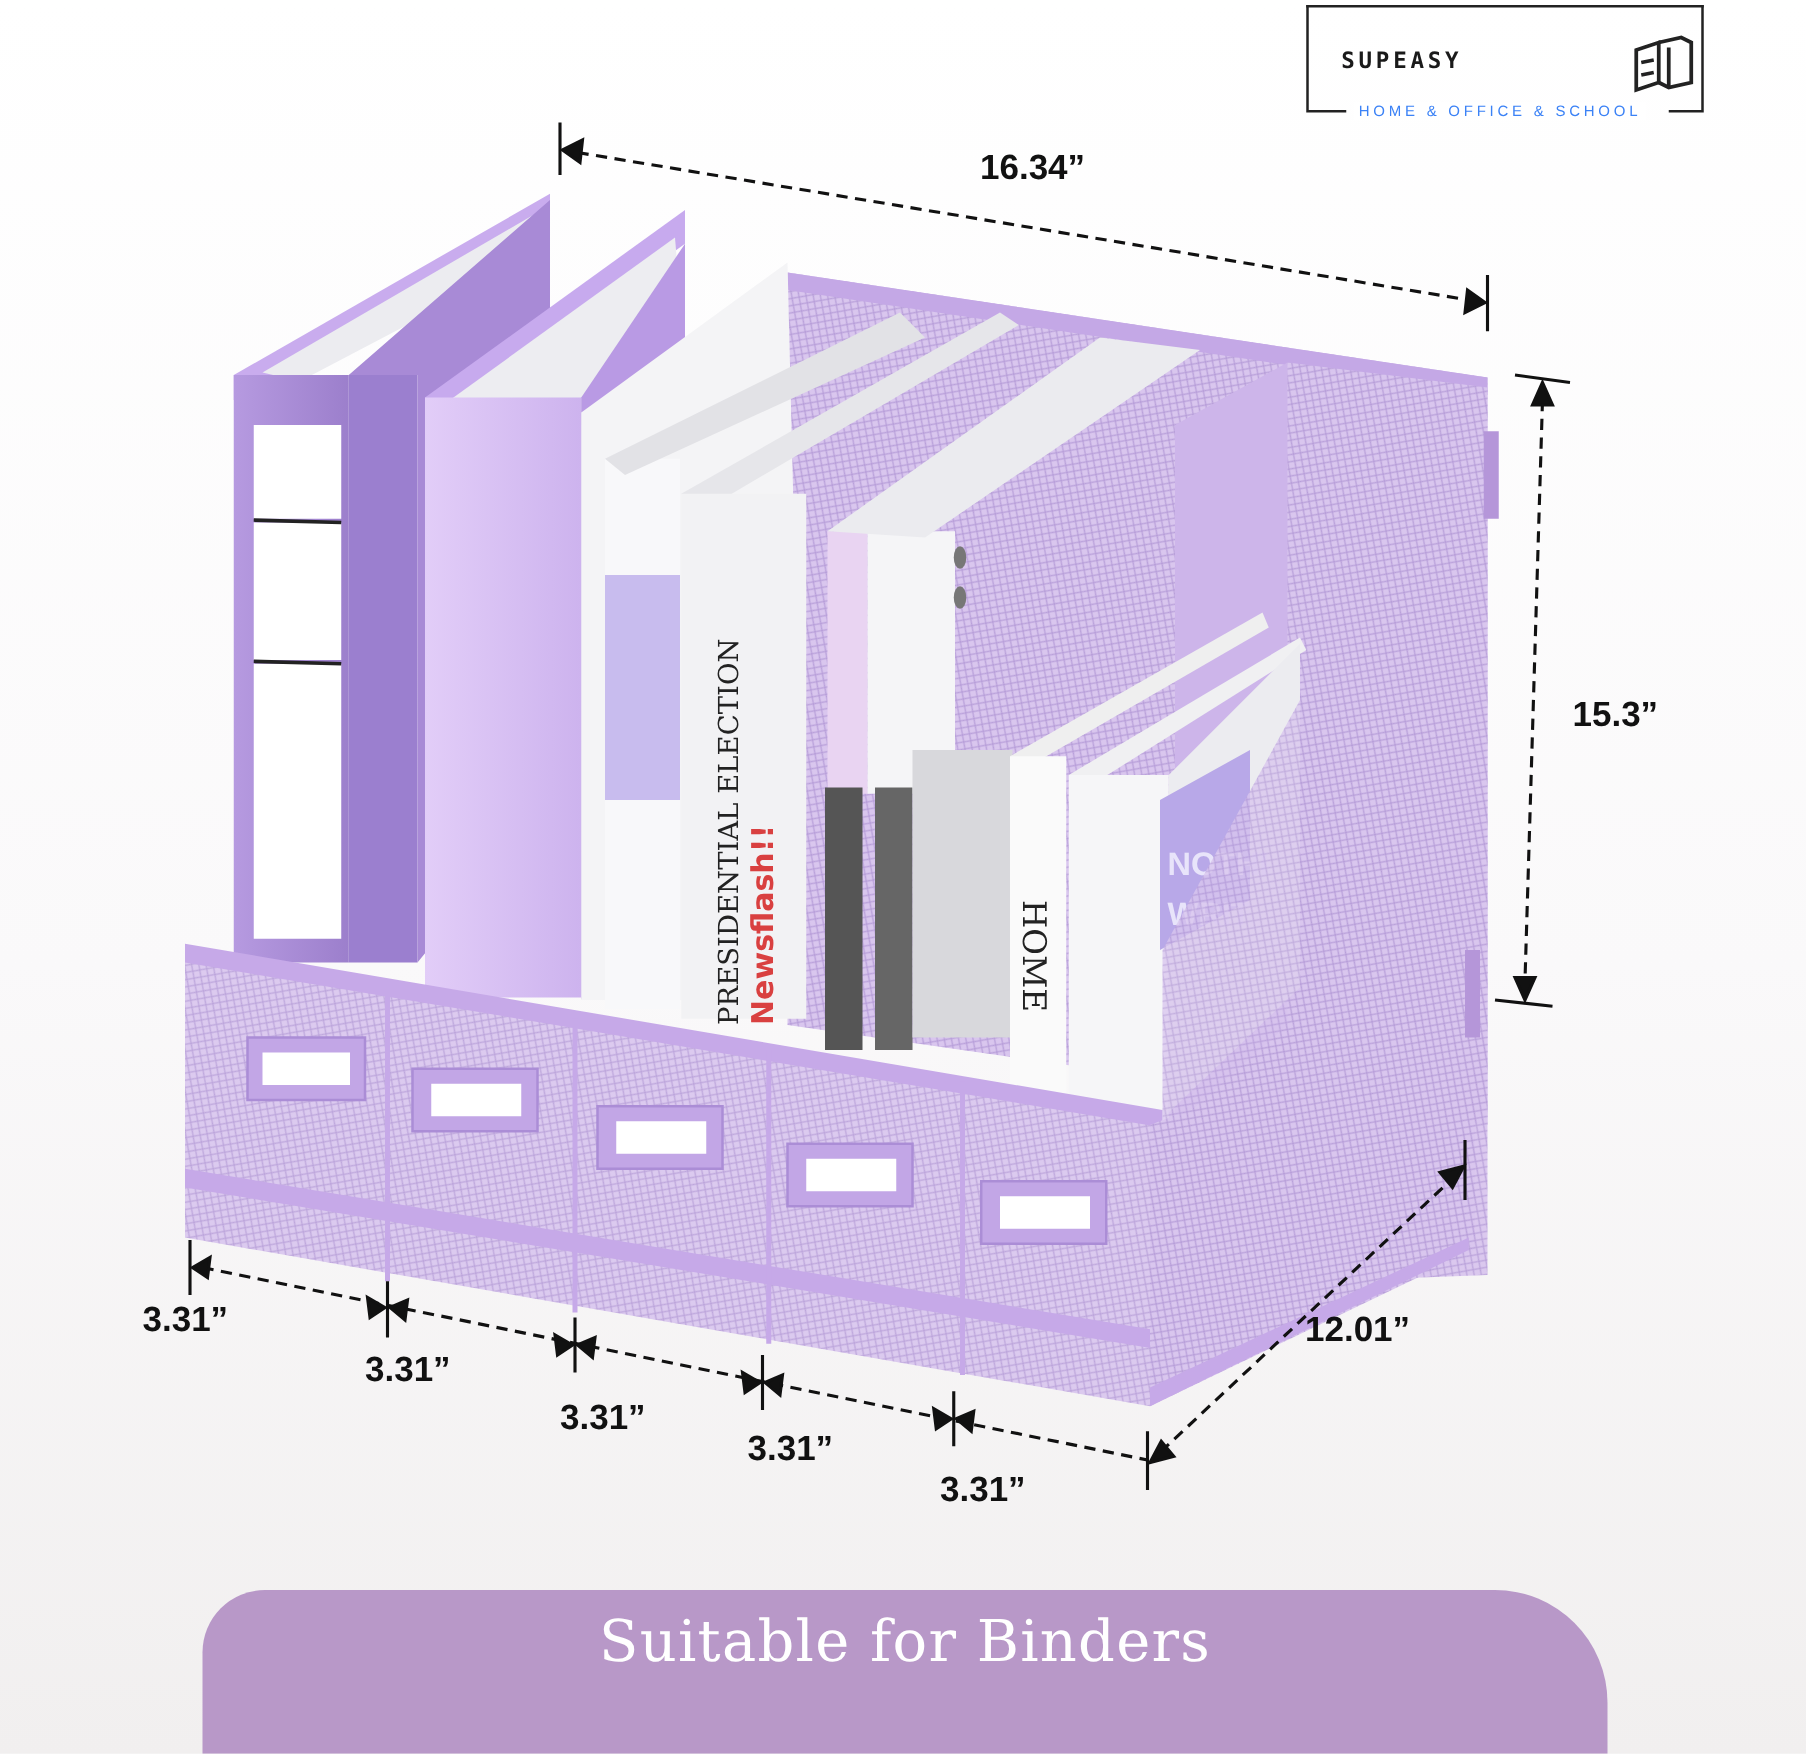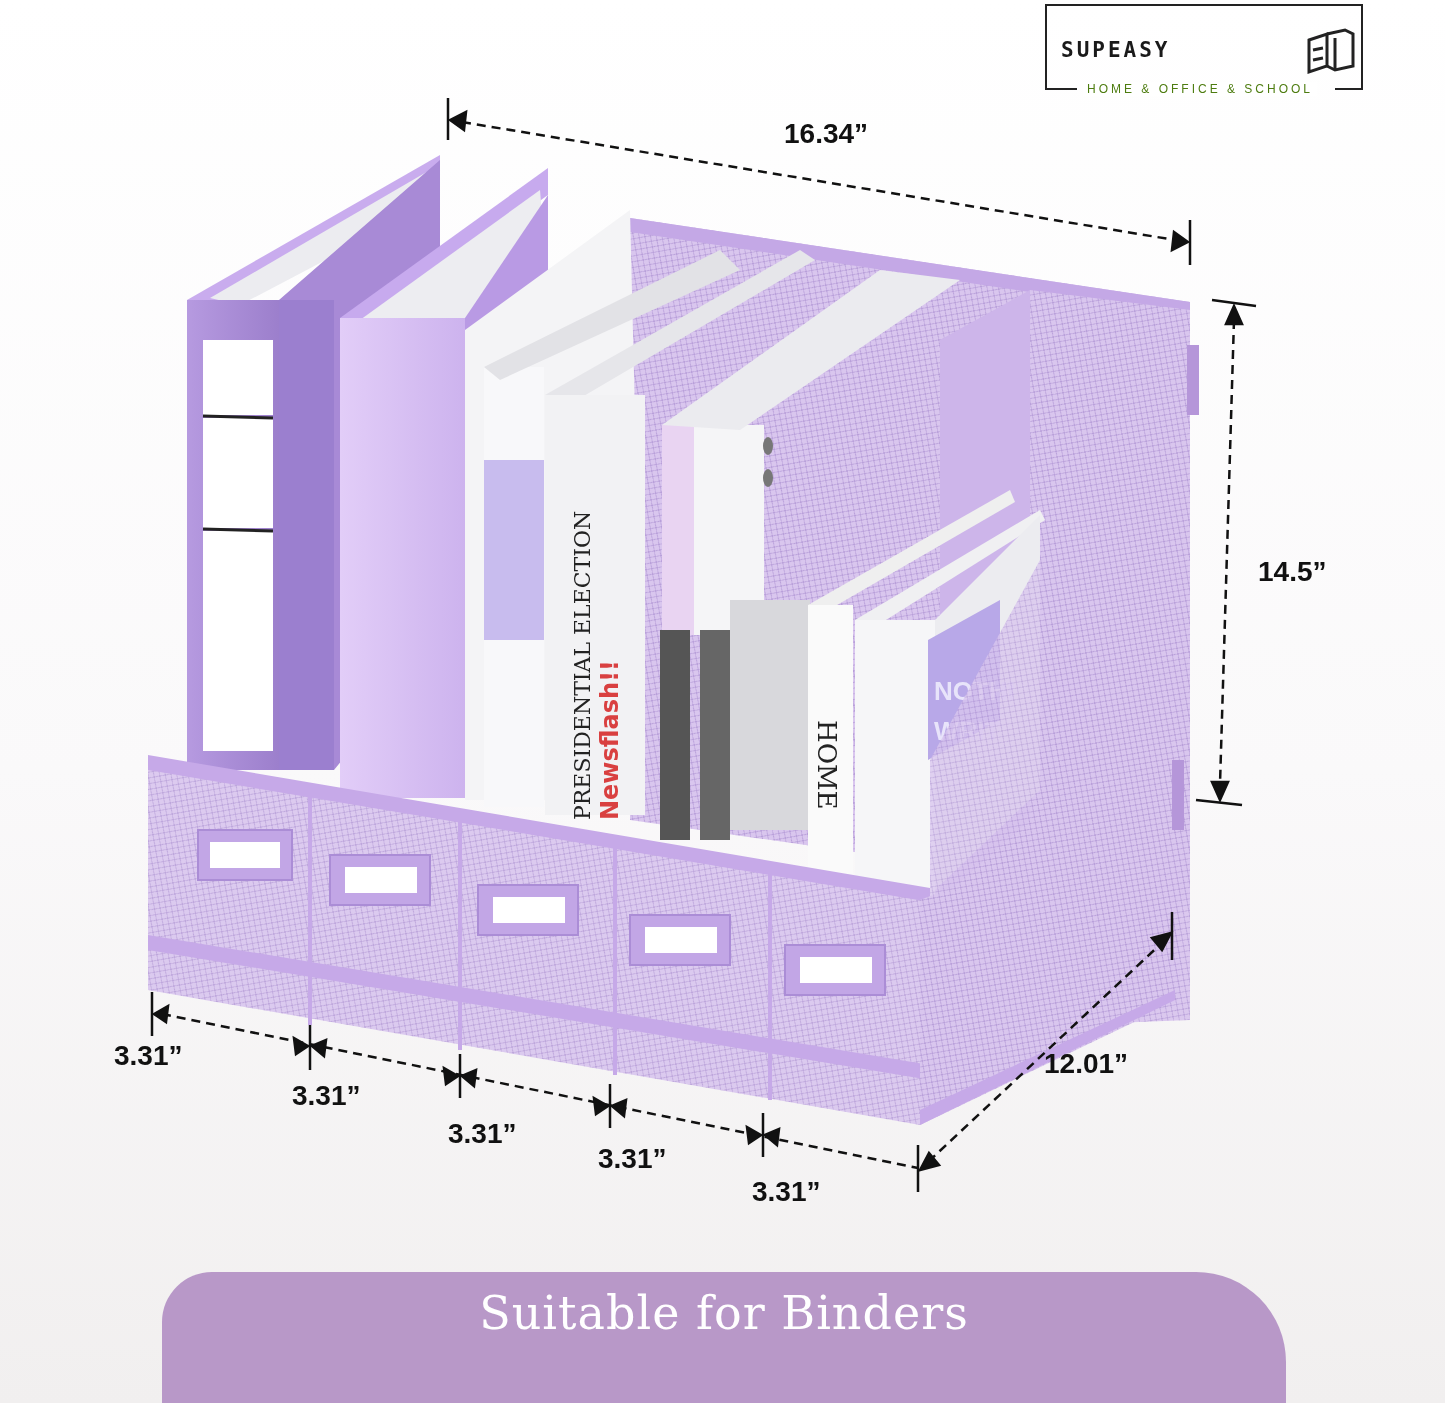--- a/index.html
+++ b/index.html
@@ -5,23 +5,23 @@
   html, body { margin:0; padding:0; }
   body { width:1445px; height:1403px; position:relative; overflow:hidden;
          background:linear-gradient(180deg,#ffffff 0%,#faf9fa 55%,#f1efef 100%);
          font-family:"DejaVu Sans", sans-serif; }
   .abs { position:absolute; }
   .logo-box { left:1045px; top:4px; width:336px; height:88px; }
   .logo-frame { position:absolute; left:0; top:0; width:318px; height:84px;
                 border:2px solid #222; border-bottom:none; box-sizing:border-box; }
   .logo-bottom-l { position:absolute; left:0; top:84px; width:32px; height:2px; background:#222; }
   .logo-bottom-r { position:absolute; left:290px; top:84px; width:28px; height:2px; background:#222; }
-  .logo-name { position:absolute; left:16px; top:34px; font-size:21px; font-weight:bold; letter-spacing:3px;
+  .logo-name { position:absolute; left:28px; top:34px; font-size:18px; font-weight:bold; letter-spacing:3px;
                color:#1a1a1a; font-family:"DejaVu Sans Mono", monospace; }
-  .logo-tag { position:absolute; left:38px; top:78px; font-size:12px; letter-spacing:3px; color:#4d7c0f;
+  .logo-tag { position:absolute; left:38px; top:78px; font-size:12px; letter-spacing:3px; color:#3b82f6;
               font-family:"Liberation Sans", sans-serif; background:#fff; padding:0 4px; }
   .logo-mark { position:absolute; left:260px; top:22px; width:52px; height:50px; }
   .dim { font-family:"Liberation Sans", sans-serif; font-weight:bold; color:#111; font-size:28px; }
   .banner { left:162px; top:1272px; width:1124px; height:131px; background:#b898c8;
             border-radius:50px 90px 0 0; }
   .banner-text { position:absolute; left:0; right:0; top:14px; text-align:center;
                  font-family:"DejaVu Serif", serif; font-size:46px; color:#ffffff; letter-spacing:1px; }
   svg.art { position:absolute; left:0; top:0; }
 </style>
 </head>
@@ -180,21 +180,21 @@
       <path d="M4 14 L22 8 L22 40 L4 46 Z"></path>
       <path d="M22 8 L40 4 L48 8 L48 40 L30 44 L22 40"></path>
       <path d="M30 12 L30 44"></path>
       <path d="M8 24 L18 22 M8 34 L18 32"></path>
     </g>
   </svg>
   <div class="logo-tag">HOME &amp; OFFICE &amp; SCHOOL</div>
 </div>
 
 <div class="abs dim" style="left:784px; top:118px;">16.34”</div>
-<div class="abs dim" style="left:1258px; top:556px;">14.5”</div>
+<div class="abs dim" style="left:1258px; top:556px;">15.3”</div>
 <div class="abs dim" style="left:1044px; top:1048px;">12.01”</div>
 
 <div class="abs dim" style="left:114px; top:1040px;">3.31”</div>
 <div class="abs dim" style="left:292px; top:1080px;">3.31”</div>
 <div class="abs dim" style="left:448px; top:1118px;">3.31”</div>
 <div class="abs dim" style="left:598px; top:1143px;">3.31”</div>
 <div class="abs dim" style="left:752px; top:1176px;">3.31”</div>
 
 <div class="abs banner">
   <div class="banner-text">Suitable for Binders</div>

